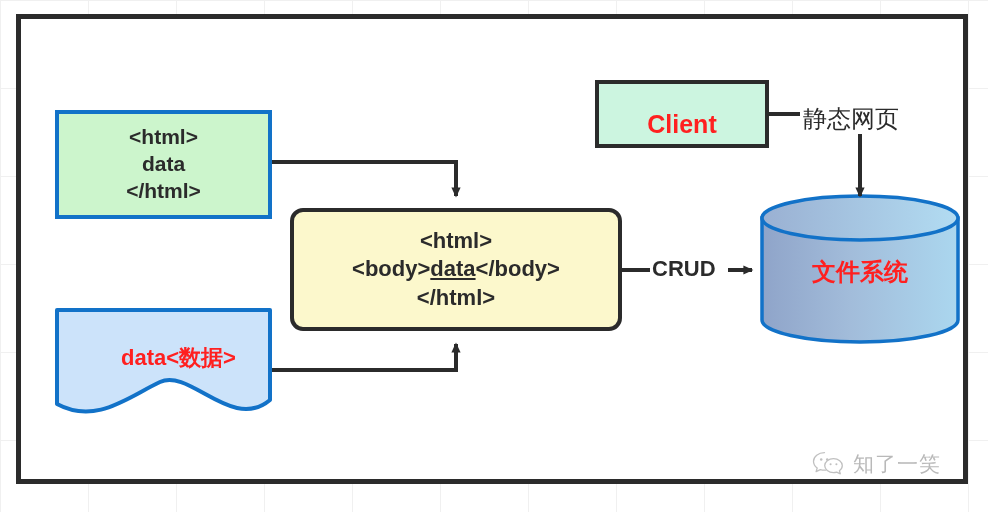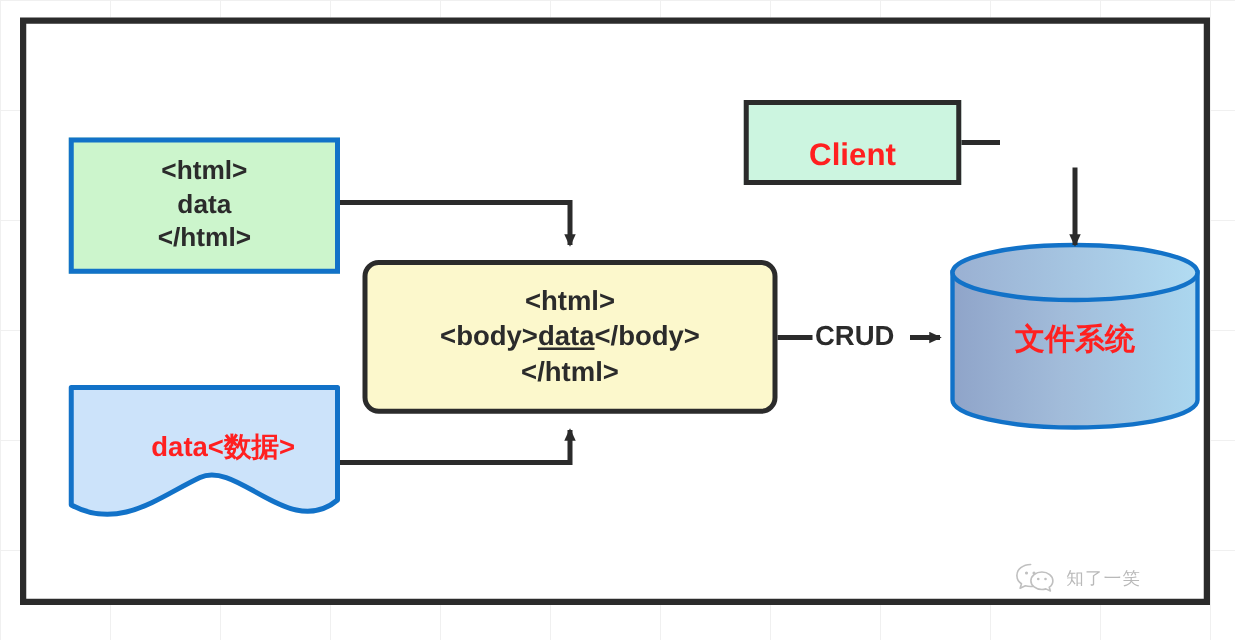--- a/index.html
+++ b/index.html
@@ -130,21 +130,21 @@
     font-weight: 400;
   }
   
   #watermark {
     position: absolute;
     left: 812px; top: 450px;
     display: flex;
     align-items: center;
     gap: 7px;
     color: #b9b9b9;
-    font-size: 14px;
+    font-size: 21px;
     user-select: none;
     text-align: right;
   }
   #watermark-text { letter-spacing: 1px; }
 </style>
 </head>
 <body>
 
 <div id="canvas">
 
@@ -222,20 +222,21 @@
   <div id="client-box-label" class="node-text">
     <span>Client</span>
   </div>
 
   <div id="cylinder-label" class="node-text">
     <span>文件系统</span>
   </div>
 
   <div id="crud-label" class="edge-label">CRUD</div>
 
+  <div id="static-page-label" class="edge-label">静态网页</div>
 
   <div id="watermark">
     <svg width="34" height="26" viewBox="0 0 34 26">
       <path d="M12.5,1.6 C6.3,1.6 1.5,5.6 1.5,10.3 C1.5,13 2.9,15.4 5.2,17 L4.1,20.6 L8.3,18.6
                C9.6,19 11,19.2 12.5,19.2 C13,19.2 13.4,19.2 13.9,19.1" fill="none" stroke="#c0c0c0" stroke-width="1.3" stroke-linecap="round" stroke-linejoin="round"></path>
       <circle cx="9.2" cy="8.4" r="1.25" fill="#c0c0c0"></circle>
       <circle cx="15.2" cy="8.4" r="1.25" fill="#c0c0c0"></circle>
       <path d="M21.5,7.6 C16.6,7.6 12.7,10.8 12.7,14.6 C12.7,18.4 16.6,21.6 21.5,21.6
                C22.6,21.6 23.7,21.4 24.7,21.1 L28.3,22.8 L27.4,19.8
                C29.4,18.5 30.3,16.7 30.3,14.6 C30.3,10.8 26.4,7.6 21.5,7.6 Z" fill="none" stroke="#c0c0c0" stroke-width="1.3" stroke-linecap="round" stroke-linejoin="round"></path>

